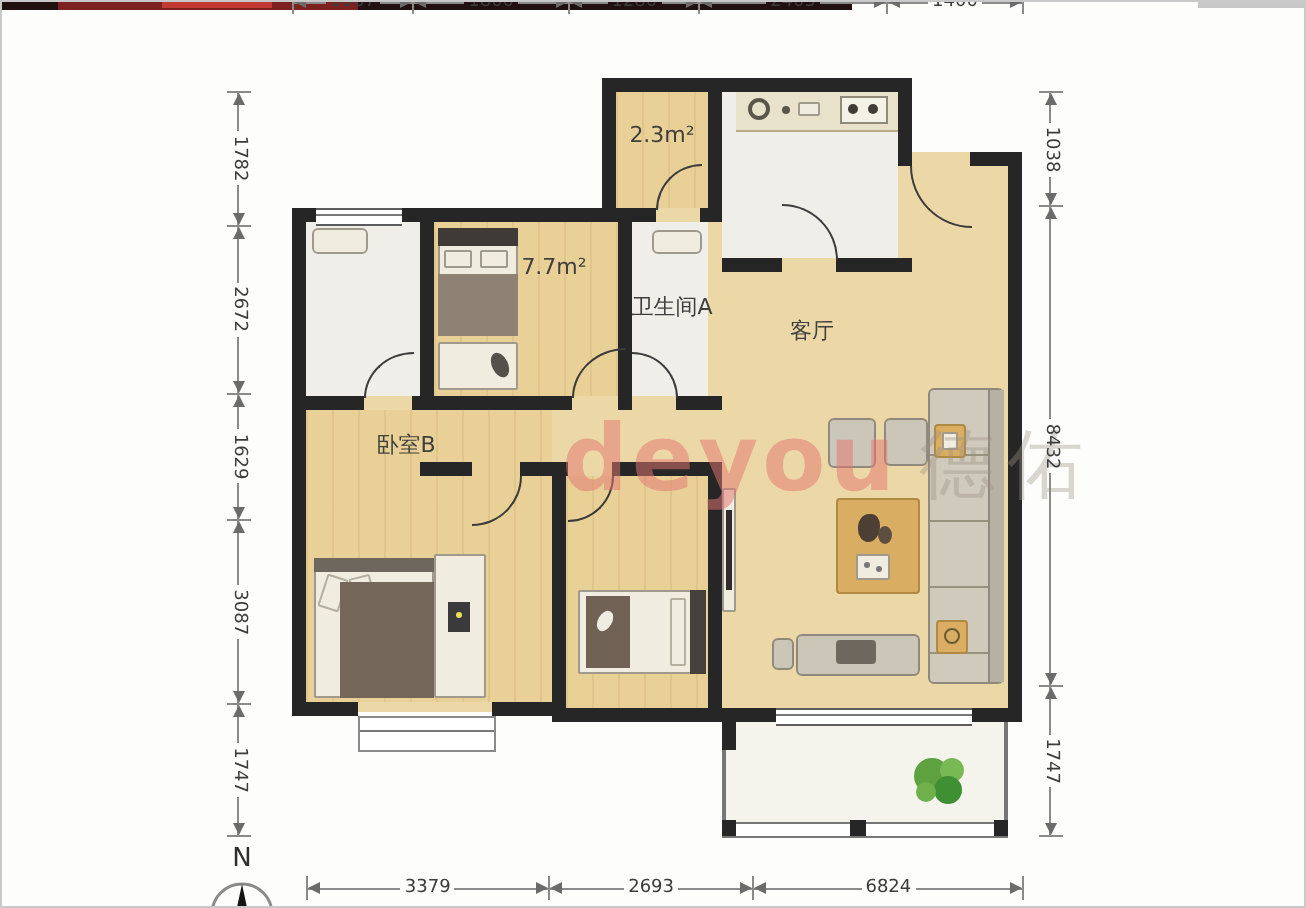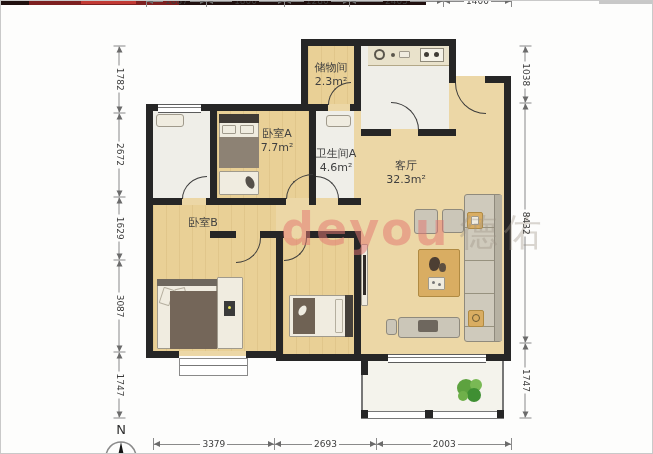--- a/index.html
+++ b/index.html
@@ -196,34 +196,30 @@
       <circle cx="22" cy="10" r="6" fill="#79b954"></circle>
       <circle cx="20" cy="20" r="7" fill="#3f8f33"></circle>
       <circle cx="9" cy="21" r="5" fill="#6fb04a"></circle>
     </svg>
 
     <div class="wm" style="left:135px;top:152px;">
       <span class="wm-en">deyou</span><span class="wm-cn">德佑</span>
     </div>
 
     <div class="rlabel" style="left:185px;top:22px;">
-        <div class="nm">储物间</div>
         <div>2.3m²</div>
       </div>
     <div class="rlabel" style="left:131px;top:88px;">
-        <div class="nm">卧室A</div>
         <div>7.7m²</div>
       </div>
     <div class="rlabel" style="left:190px;top:108px;">
         <div class="nm">卫生间A</div>
-        <div>4.6m²</div>
       </div>
     <div class="rlabel" style="left:260px;top:120px;">
         <div class="nm">客厅</div>
-        <div>32.3m²</div>
       </div>
     <div class="rlabel" style="left:57px;top:177px;">
         <div class="nm">卧室B</div>
       </div>
   </div>
 
   <div class="dim-chain" style="left:145px;top:-6px;width:365px;">
     <div class="seg" style="flex-grow:1087;">
         <span class="ln lnl"></span>
         <span class="lb">1087</span>
@@ -303,21 +299,21 @@
         <span class="lb">3379</span>
         <span class="ln lnr"></span>
       </div>
     <div class="seg" style="flex-grow:2693;">
         <span class="ln lnl"></span>
         <span class="lb">2693</span>
         <span class="ln lnr"></span>
       </div>
     <div class="seg" style="flex-grow:3909;">
         <span class="ln lnl"></span>
-        <span class="lb">2003</span>
+        <span class="lb">6824</span>
         <span class="ln lnr"></span>
       </div>
   </div>
 
   <div class="compass" style="left:100px;top:421px;width:40px;">
     <div class="cn-n">N</div>
     <svg width="38" height="38" viewBox="0 0 38 38">
       <circle cx="19" cy="19" r="15" fill="none" stroke="#8a8a8a" stroke-width="1.5"></circle>
       <polygon points="19,4 13,32 19,25 25,32" fill="#151515"></polygon>
     </svg>

